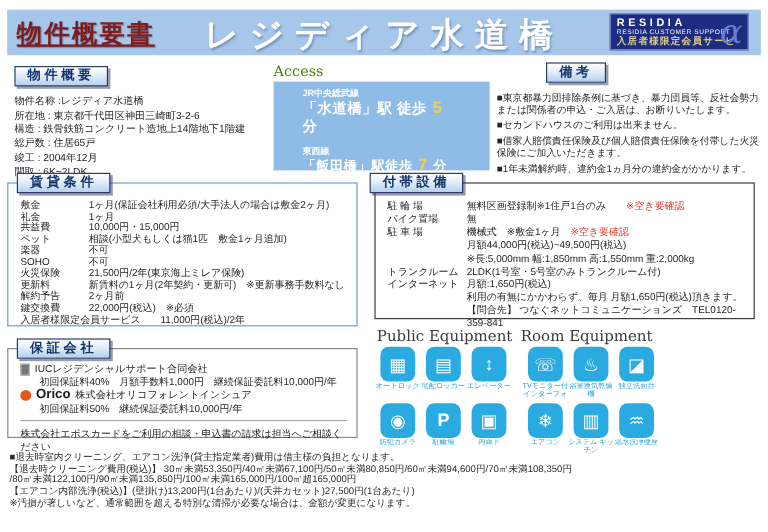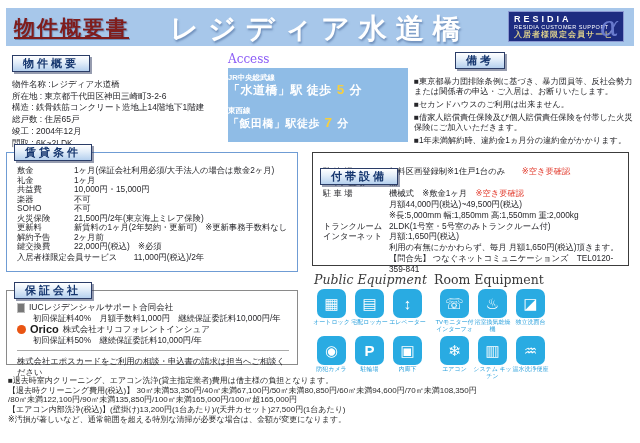--- a/index.html
+++ b/index.html
@@ -28,24 +28,24 @@
     font-size:11px;line-height:15px;padding:0 10px;letter-spacing:3px;white-space:nowrap;}
   
   .panel{position:absolute;background:#fff;box-sizing:border-box;z-index:1;}
   #rental-panel{left:6px;top:152px;width:292px;height:120px;border:1px solid #6f9cd4;padding:13px 6px 0 10px;}
   #facilities-panel{left:312px;top:152px;width:317px;height:114px;border:1px solid #3c3c3c;padding:13px 4px 0 10px;}
   #guarantor-panel{left:6px;top:290px;width:292px;height:75px;border:1px solid #8a8a8a;padding:11px 8px 0 10px;}
   
   #overview-list{position:absolute;left:12px;top:79px;width:215px;}
   .ov-row{font-size:8.5px;line-height:11.7px;color:#26262a;white-space:nowrap;}
   
-  #access-heading{position:absolute;left:228px;top:52px;font-size:12px;color:#8b5cf6;
+  #access-heading{position:absolute;left:228px;top:52px;font-size:12px;color:#4d7c0f;
     font-family:"DejaVu Serif","Liberation Serif",serif;}
   #access-box{position:absolute;left:228px;top:68px;width:180px;height:74px;background:#8fbce6;
-    box-sizing:border-box;padding:5px 0;color:#fff;}
+    box-sizing:border-box;padding:5px 24px;color:#fff;}
   .acc-line-name{font-size:7.5px;font-weight:bold;line-height:9px;}
   .acc-station{font-size:12px;font-weight:bold;letter-spacing:.5px;line-height:15px;}
   .acc-station.small{font-size:11px;}
   .acc-min{color:#f6cf3f;font-size:13.5px;padding:0 1px;}
   .acc-gap{height:8px;}
   
   #remarks-list{position:absolute;left:414px;top:77px;width:224px;}
   .remark{font-size:8.2px;line-height:10.3px;color:#26262a;margin-bottom:2.5px;}
   
   .kv{display:flex;color:#26262a;}
@@ -127,20 +127,24 @@
     </div>
   <div class="kv">
       <span class="k">礼金</span>
       <span class="v">1ヶ月</span>
     </div>
   <div class="kv">
       <span class="k">共益費</span>
       <span class="v">10,000円・15,000円</span>
     </div>
   <div class="kv">
+      <span class="k">ペット</span>
+      <span class="v">相談(小型犬もしくは猫1匹　敷金1ヶ月追加)</span>
+    </div>
+  <div class="kv">
       <span class="k">楽器</span>
       <span class="v">不可</span>
     </div>
   <div class="kv">
       <span class="k">SOHO</span>
       <span class="v">不可</span>
     </div>
   <div class="kv">
       <span class="k">火災保険</span>
       <span class="v">21,500円/2年(東京海上ミレア保険)</span>
@@ -153,21 +157,21 @@
       <span class="k">解約予告</span>
       <span class="v">2ヶ月前</span>
     </div>
   <div class="kv">
       <span class="k">鍵交換費</span>
       <span class="v">22,000円(税込)　※必須</span>
     </div>
   <div class="member-line">入居者様限定会員サービス　　11,000円(税込)/2年</div>
 </div>
 
-<div class="tab" style="left:320px;top:144px;margin-top:24px;">付帯設備</div>
+<div class="tab" style="left:308px;top:144px;">付帯設備</div>
 <div id="facilities-panel" class="panel">
   <div class="kv">
       <span class="k">駐 輪 場</span>
       <span class="v"><span>無料区画登録制※1住戸1台のみ　　</span><span class="red">※空き要確認</span></span>
     </div>
   <div class="kv">
       <span class="k">バイク置場</span>
       <span class="v"><span>無</span><span class="red"></span></span>
     </div>
   <div class="kv">
@@ -209,21 +213,21 @@
   <div class="g-terms">初回保証料40%　月額手数料1,000円　継続保証委託料10,000円/年</div>
   <div class="g-row">
       <span class="orico-dot"></span>
       <span class="orico-text">Orico</span>
       <span class="g-bold">株式会社オリコフォレントインシュア</span>
     </div>
   <div class="g-terms">初回保証料50%　継続保証委託料10,000円/年</div>
   <div class="g-note">株式会社エポスカードをご利用の相談・申込書の請求は担当へご相談ください</div>
 </div>
 
-<div class="equip-heading" style="left:314px;top:272px;font-style:italic;">Public Equipment</div>
+<div class="equip-heading" style="left:314px;top:272px;">Public Equipment</div>
 <div class="equip-heading" style="left:434px;top:272px;">Room Equipment</div>
 
 <div class="icon-group" style="left:314px;top:289px;">
   <div class="icon-cell">
       <div class="eq-icon">▦</div>
       <div class="eq-label">オートロック</div>
     </div>
   <div class="icon-cell">
       <div class="eq-icon">▤</div>
       <div class="eq-label">宅配ロッカー</div>

